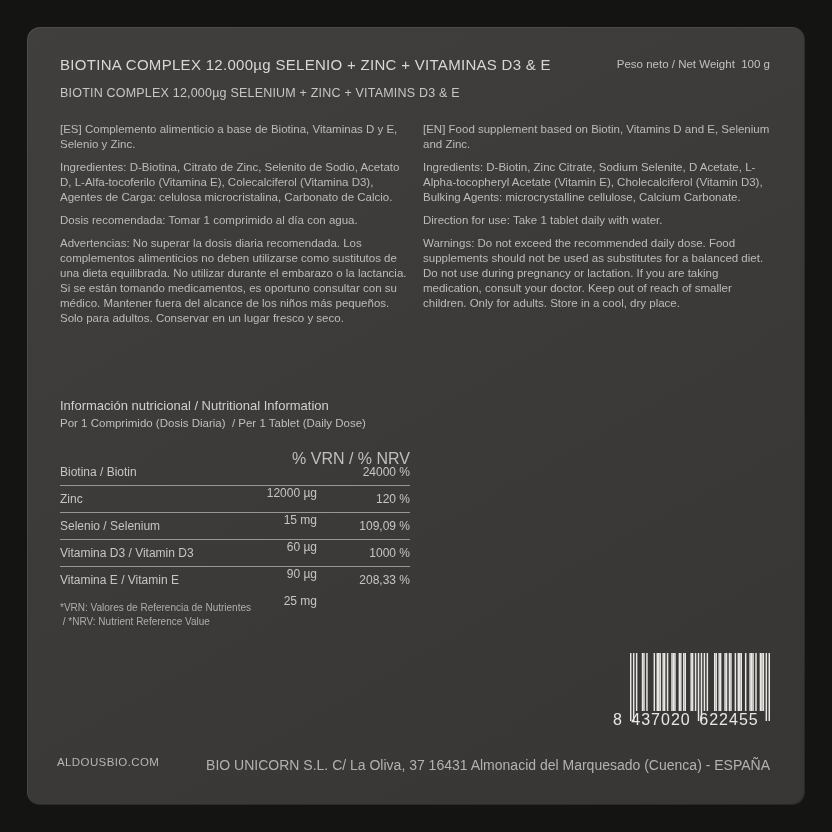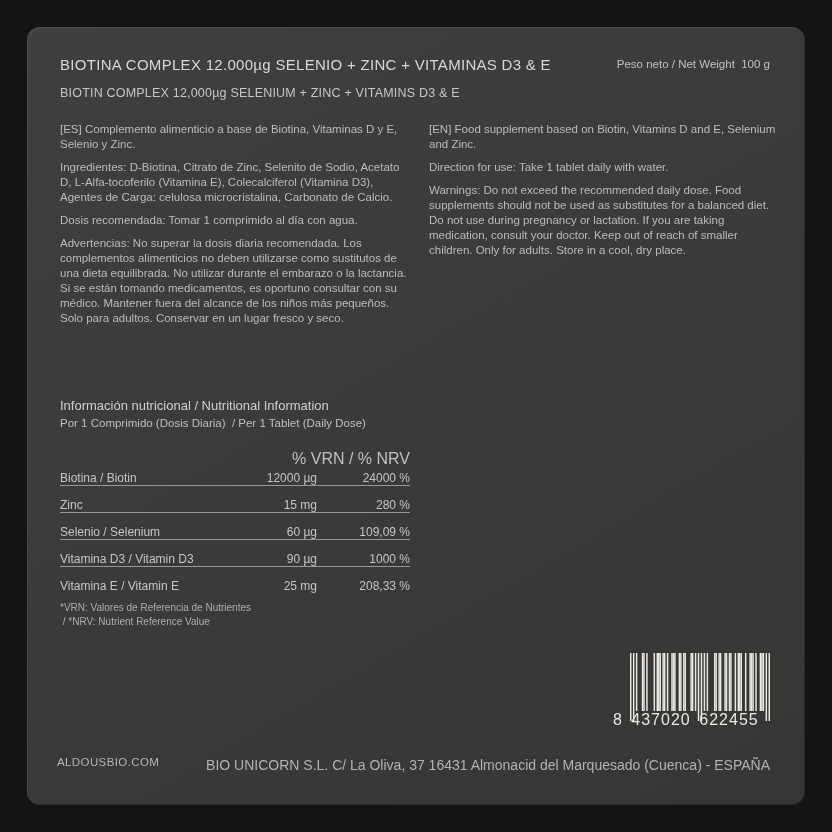--- a/index.html
+++ b/index.html
@@ -43,21 +43,21 @@
     font-size: 11.5px;
     color: #c2c1bf;
     white-space: pre;
   }
 
   .columns {
     left: 33px; top: 95px;
     width: 710px;
     display: grid;
     grid-template-columns: 350px 347px;
-    column-gap: 19px;
+    column-gap: 13px;
   }
   .columns p {
     margin: 0 0 8px 0;
     font-size: 11.5px;
     line-height: 15px;
     color: #bcbbb9;
   }
 
   .nutri-heading {
     left: 33px; top: 371px;
@@ -77,21 +77,21 @@
     text-align: right;
     font-size: 16px;
     color: #c0bfbd;
   }
   .nutri-table {
     left: 33px; top: 432px;
     width: 350px;
   }
   .nutri-row {
     display: flex;
-    align-items: flex-end;
+    align-items: center;
     height: 26px;
     font-size: 12px;
     color: #c6c5c3;
   }
   .nutri-row.sep { border-bottom: 1px solid #989795; }
   .n-name { flex: 1; text-align: left; }
   .n-amount { width: 90px; text-align: right; white-space: pre; margin-top: 42px; }
   .n-nrv { width: 93px; text-align: right; white-space: pre; }
 
   .footnote {
@@ -150,39 +150,40 @@
 
   <div class="abs columns">
     <div>
       <p>[ES] Complemento alimenticio a base de Biotina, Vitaminas D y E, Selenio y Zinc.</p>
       <p>Ingredientes: D-Biotina, Citrato de Zinc, Selenito de Sodio, Acetato D, L-Alfa-tocoferilo (Vitamina E), Colecalciferol (Vitamina D3), Agentes de Carga: celulosa microcristalina, Carbonato de Calcio.</p>
       <p>Dosis recomendada: Tomar 1 comprimido al día con agua.</p>
       <p>Advertencias: No superar la dosis diaria recomendada. Los complementos alimenticios no deben utilizarse como sustitutos de una dieta equilibrada. No utilizar durante el embarazo o la lactancia. Si se están tomando medicamentos, es oportuno consultar con su médico. Mantener fuera del alcance de los niños más pequeños. Solo para adultos. Conservar en un lugar fresco y seco.</p>
     </div>
     <div>
       <p>[EN] Food supplement based on Biotin, Vitamins D and E, Selenium and Zinc.</p>
+      <p>Ingredients: D-Biotin, Zinc Citrate, Sodium Selenite, D Acetate, L-Alpha-tocopheryl Acetate (Vitamin E), Cholecalciferol (Vitamin D3), Bulking Agents: microcrystalline cellulose, Calcium Carbonate.</p>
       <p>Direction for use: Take 1 tablet daily with water.</p>
       <p>Warnings: Do not exceed the recommended daily dose. Food supplements should not be used as substitutes for a balanced diet. Do not use during pregnancy or lactation. If you are taking medication, consult your doctor. Keep out of reach of smaller children. Only for adults. Store in a cool, dry place.</p>
     </div>
   </div>
 
   <div class="abs nutri-heading">Información nutricional / Nutritional Information</div>
   <div class="abs nutri-sub">Por 1 Comprimido (Dosis Diaria)  / Per 1 Tablet (Daily Dose)</div>
   <div class="abs nrv-header">% VRN / % NRV</div>
 
   <div class="abs nutri-table">
     <div class="nutri-row sep">
       <span class="n-name">Biotina / Biotin</span>
       <span class="n-amount">12000 µg</span>
       <span class="n-nrv">24000 %</span>
     </div>
     <div class="nutri-row sep">
       <span class="n-name">Zinc</span>
       <span class="n-amount">15 mg</span>
-      <span class="n-nrv">280 %</span>
+      <span class="n-nrv">120 %</span>
     </div>
     <div class="nutri-row sep">
       <span class="n-name">Selenio / Selenium</span>
       <span class="n-amount">60 µg</span>
       <span class="n-nrv">109,09 %</span>
     </div>
     <div class="nutri-row sep">
       <span class="n-name">Vitamina D3 / Vitamin D3</span>
       <span class="n-amount">90 µg</span>
       <span class="n-nrv">1000 %</span>

